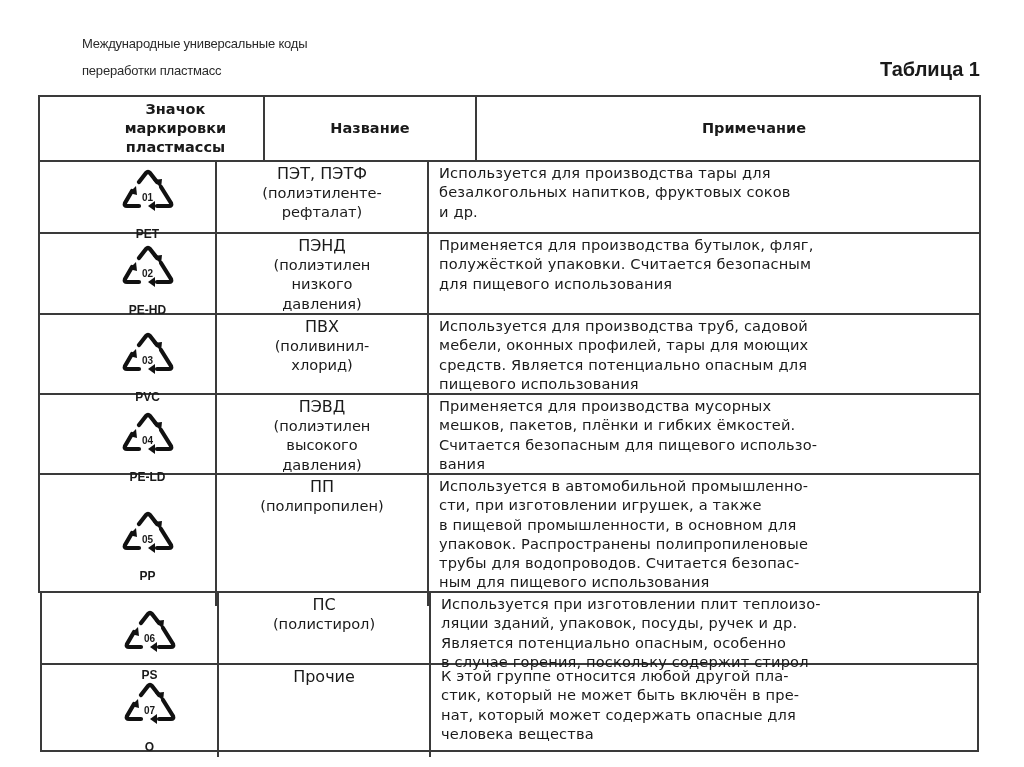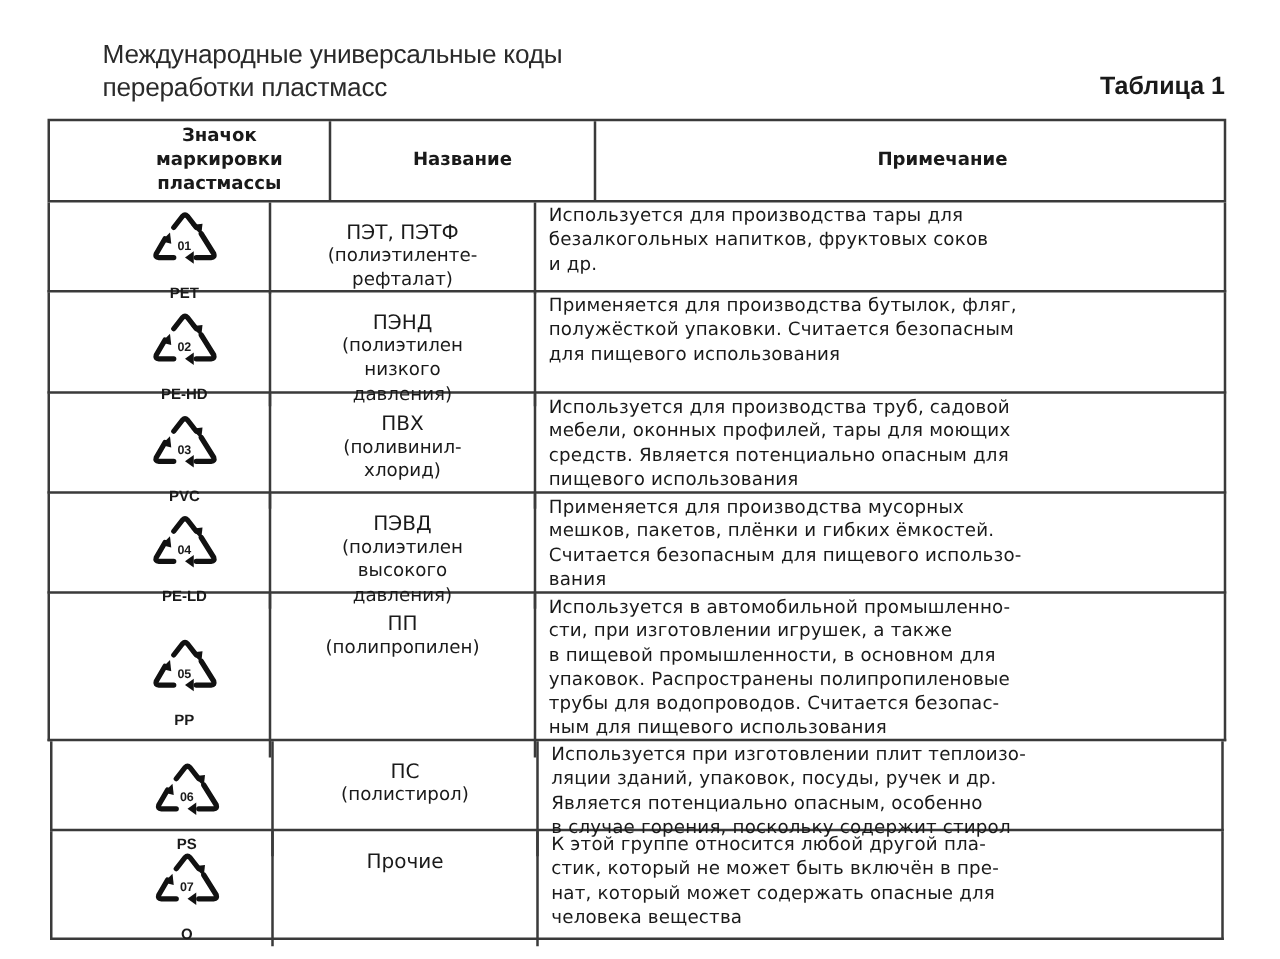--- a/index.html
+++ b/index.html
@@ -4,21 +4,21 @@
 <style>
   html, body { margin: 0; padding: 0; }
   body {
     width: 1024px; height: 767px; overflow: hidden;
     background: #ffffff; position: relative;
     font-family: "DejaVu Sans", sans-serif; color: #1a1a1a;
   }
   .doc-title {
     position: absolute; left: 82px; top: 30px;
     font-family: "Liberation Sans", sans-serif;
-    font-size: 21px; line-height: 27px; color: #2a2a2a;
+    font-size: 13px; line-height: 27px; color: #2a2a2a;
     letter-spacing: -0.2px;
   }
   .table-label {
     position: absolute; right: 44px; top: 58px;
     font-family: "Liberation Sans", sans-serif;
     font-weight: bold; font-size: 20px; color: #1a1a1a;
   }
   .tbl {
     position: absolute; left: 38px; top: 95px; width: 943px;
   }
@@ -36,21 +36,21 @@
     border-right: 2px solid #3a3a3a;
     box-sizing: border-box;
     font-size: 14.6px; line-height: 19.3px;
   }
   .cell:last-child { border-right: none; }
   .hdr .cell {
     font-weight: bold; font-size: 14.5px; line-height: 19px;
     text-align: center; display: flex; align-items: center; justify-content: center;
   }
   .icon-cell { display: flex; align-items: center; justify-content: center; padding-left: 40px; }
-  .name-cell { text-align: center; padding-top: 14px; }
+  .name-cell { text-align: center; padding-top: 2px; }
   .name-cell .abbr { font-size: 16px; line-height: 19px; }
   .note-cell { padding: 1px 4px 14px 10px; letter-spacing: 0.15px; }
   .recycle { width: 62px; height: 58px; position: relative; }
   .recycle svg { position: absolute; left: 0; top: 0; }
   .recycle .num {
     position: absolute; left: 0; right: 0; top: 19px; text-align: center;
     font-family: "Liberation Sans", sans-serif; font-weight: bold; font-size: 10px;
   }
   .recycle .code {
     position: absolute; left: 0; right: 0; top: 56px; text-align: center;

